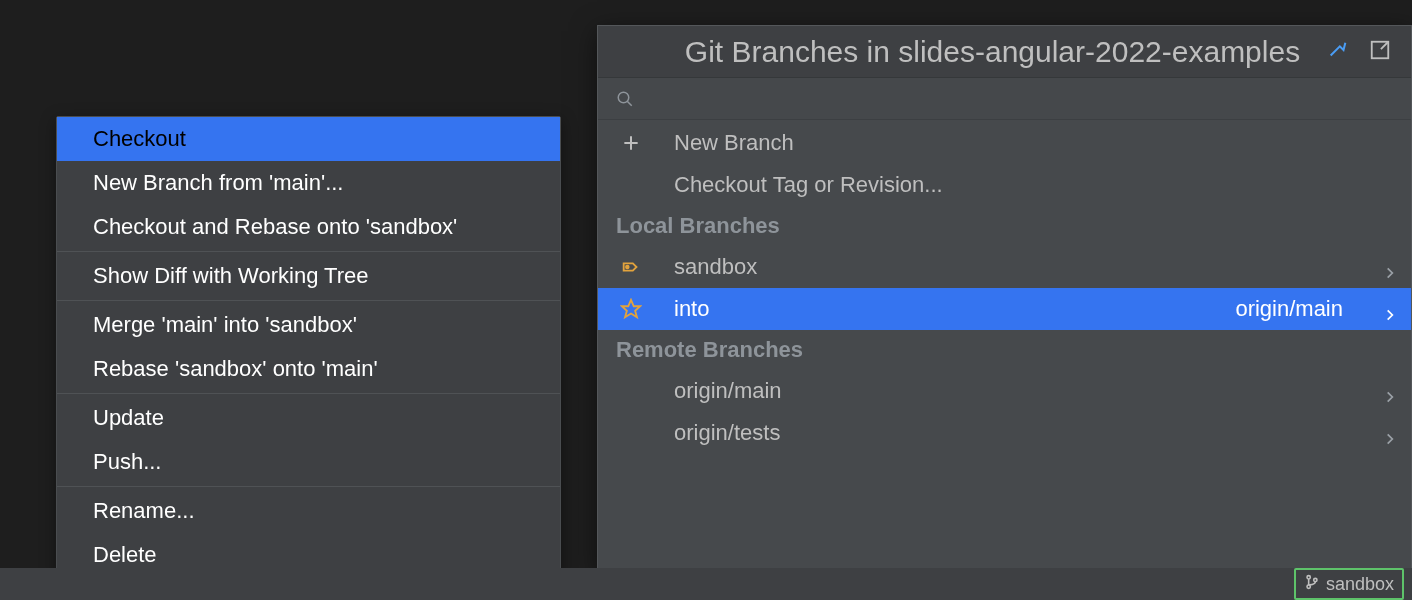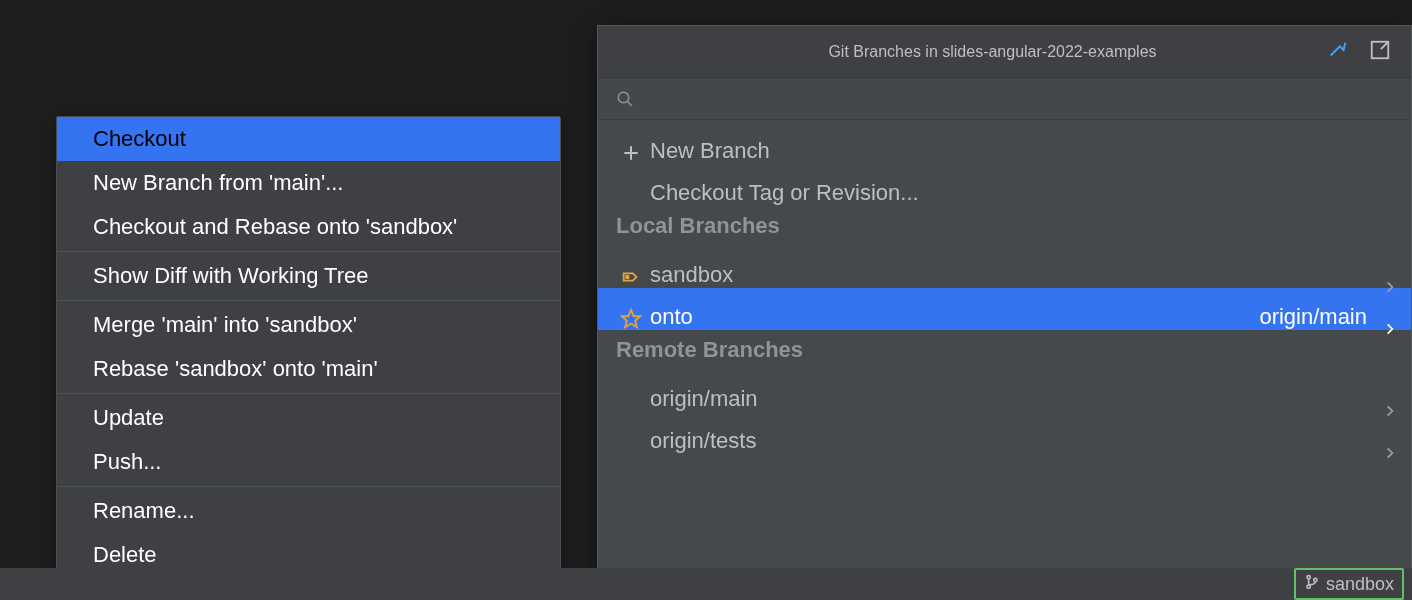--- a/index.html
+++ b/index.html
@@ -65,21 +65,21 @@
       display: flex;
       align-items: center;
       justify-content: space-between;
       padding: 0 20px;
       background: #3e4043;
       border-bottom: 1px solid #35383a;
     }
     .branches-title {
       flex: 1;
       text-align: center;
-      font-size: 16px;
+      font-size: 30px;
       color: #bfbfbf;
     }
     .header-icons {
       display: flex;
       gap: 20px;
       align-items: center;
     }
     
     .search-row {
       height: 42px;
@@ -94,26 +94,26 @@
       height: 18px;
     }
     
     .branches-list {
       flex: 1;
       padding-top: 2px;
     }
     .list-row {
       height: 42px;
       display: flex;
-      align-items: flex-end;
+      align-items: center;
       padding: 0 14px 0 22px;
       font-size: 22px;
       color: #bfbfbf;
       cursor: pointer;
-      gap: 8px;
+      gap: 32px;
     }
     .list-row .left-icon {
       width: 22px;
       height: 22px;
       display: flex;
       align-items: center;
       justify-content: center;
       flex-shrink: 0;
     }
     .list-row .row-label {
@@ -236,21 +236,21 @@
         </svg>
       </span>
     </div>
 
     <div class="list-row selected">
       <span class="left-icon">
         <svg width="22" height="22" viewBox="0 0 24 24" fill="none" stroke="#e2a33d" stroke-width="2">
           <polygon points="12,2 15,9 22,9 16.5,14 18.5,21 12,17 5.5,21 7.5,14 2,9 9,9"></polygon>
         </svg>
       </span>
-      <span class="row-label">onto</span>
+      <span class="row-label">into</span>
       <span class="row-sub">origin/main</span>
       <span class="chevron">
         <svg width="14" height="14" viewBox="0 0 24 24" fill="none" stroke="currentColor" stroke-width="3">
           <polyline points="8,4 16,12 8,20"></polyline>
         </svg>
       </span>
     </div>
 
     <div class="section-header">Remote Branches</div>
 

